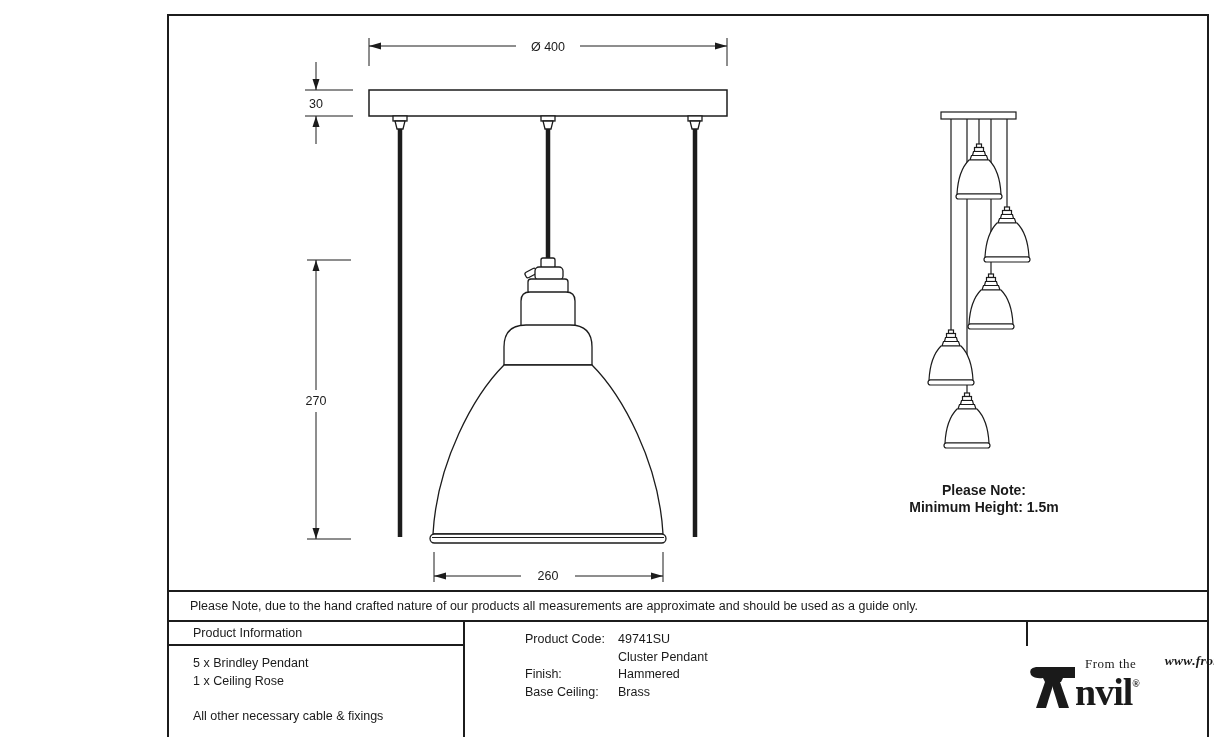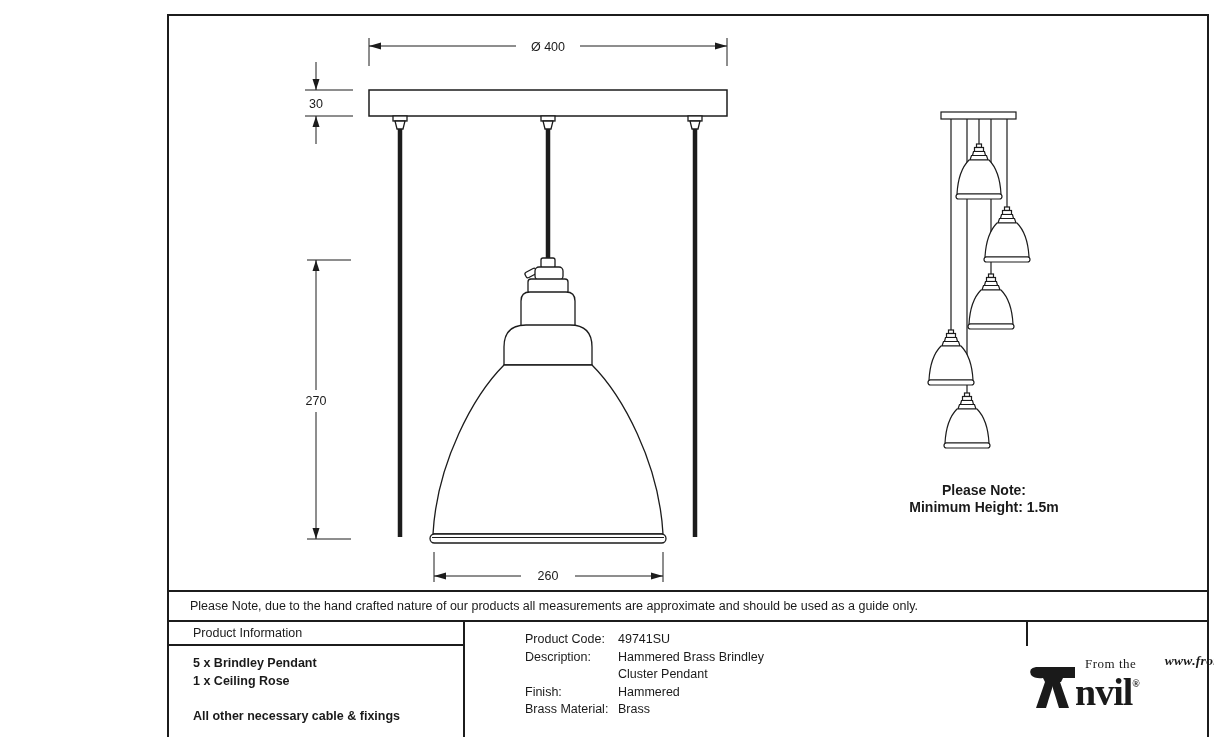--- a/index.html
+++ b/index.html
@@ -24,21 +24,21 @@
     display:grid;grid-template-columns:296px 563px 1fr;grid-template-rows:24px 1fr;
   }
   .cell{box-sizing:border-box;padding:0 0 0 24px;}
   .hdr{border-right:2px solid #1c1c1c;border-bottom:2px solid #1c1c1c;
        display:flex;align-items:center;font-size:12.5px;}
   .bodycell{border-right:2px solid #1c1c1c;padding-top:9px;font-size:12.5px;}
   .logo-cell{grid-row:1/3;grid-column:3;display:flex;align-items:center;justify-content:center;padding:0;}
   .prow{display:flex;line-height:17.5px;min-height:17.5px;}
   .plabel{width:93px;flex:none;margin-left:36px;}
   .pvalue{flex:1;}
-  .packline{line-height:17.5px;min-height:17.5px;font-weight:bold;}
+  .packline{line-height:17.5px;min-height:17.5px;}
   
   .logo{display:flex;flex-direction:row;align-items:flex-start;}
   .logo-top{display:flex;align-items:flex-end;}
   .logo-right{display:flex;flex-direction:column;align-items:flex-start;margin-left:-3px;}
   .from-the{font-family:"Liberation Serif",serif;font-size:13px;padding-left:10px;margin-bottom:-6px;letter-spacing:.5px;}
   .anvil-word{font-family:"Liberation Serif",serif;font-size:38px;line-height:36px;letter-spacing:-1px;font-weight:600;}
   .reg-mark{font-family:"Liberation Serif",serif;font-size:10px;vertical-align:18px;letter-spacing:0;}
   .logo-url{font-family:"Liberation Serif",serif;font-style:italic;font-weight:bold;font-size:13.5px;margin-top:-3px;letter-spacing:.3px;margin-left:25px;}
 </style>
 </head>
@@ -173,33 +173,29 @@
         <div class="logo-url">www.fromtheanvil.co.uk</div>
       </div>
     </div>
 
     <div class="cell bodycell">
       <div class="prow">
           <span class="plabel">Product Code:</span>
           <span class="pvalue">49741SU</span>
         </div>
       <div class="prow">
-          <span class="plabel">Description:</span>
-          <span class="pvalue">Hammered Brass Brindley</span>
-        </div>
-      <div class="prow">
           <span class="plabel"></span>
           <span class="pvalue">Cluster Pendant</span>
         </div>
       <div class="prow">
           <span class="plabel">Finish:</span>
           <span class="pvalue">Hammered</span>
         </div>
       <div class="prow">
-          <span class="plabel">Brass Material:</span>
+          <span class="plabel">Base Ceiling:</span>
           <span class="pvalue">Brass</span>
         </div>
     </div>
 
     <div class="cell bodycell">
       <div class="packline">5 x Brindley Pendant</div>
       <div class="packline">1 x Ceiling Rose</div>
       <div class="packline"></div>
       <div class="packline">All other necessary cable &amp; fixings</div>
     </div>

